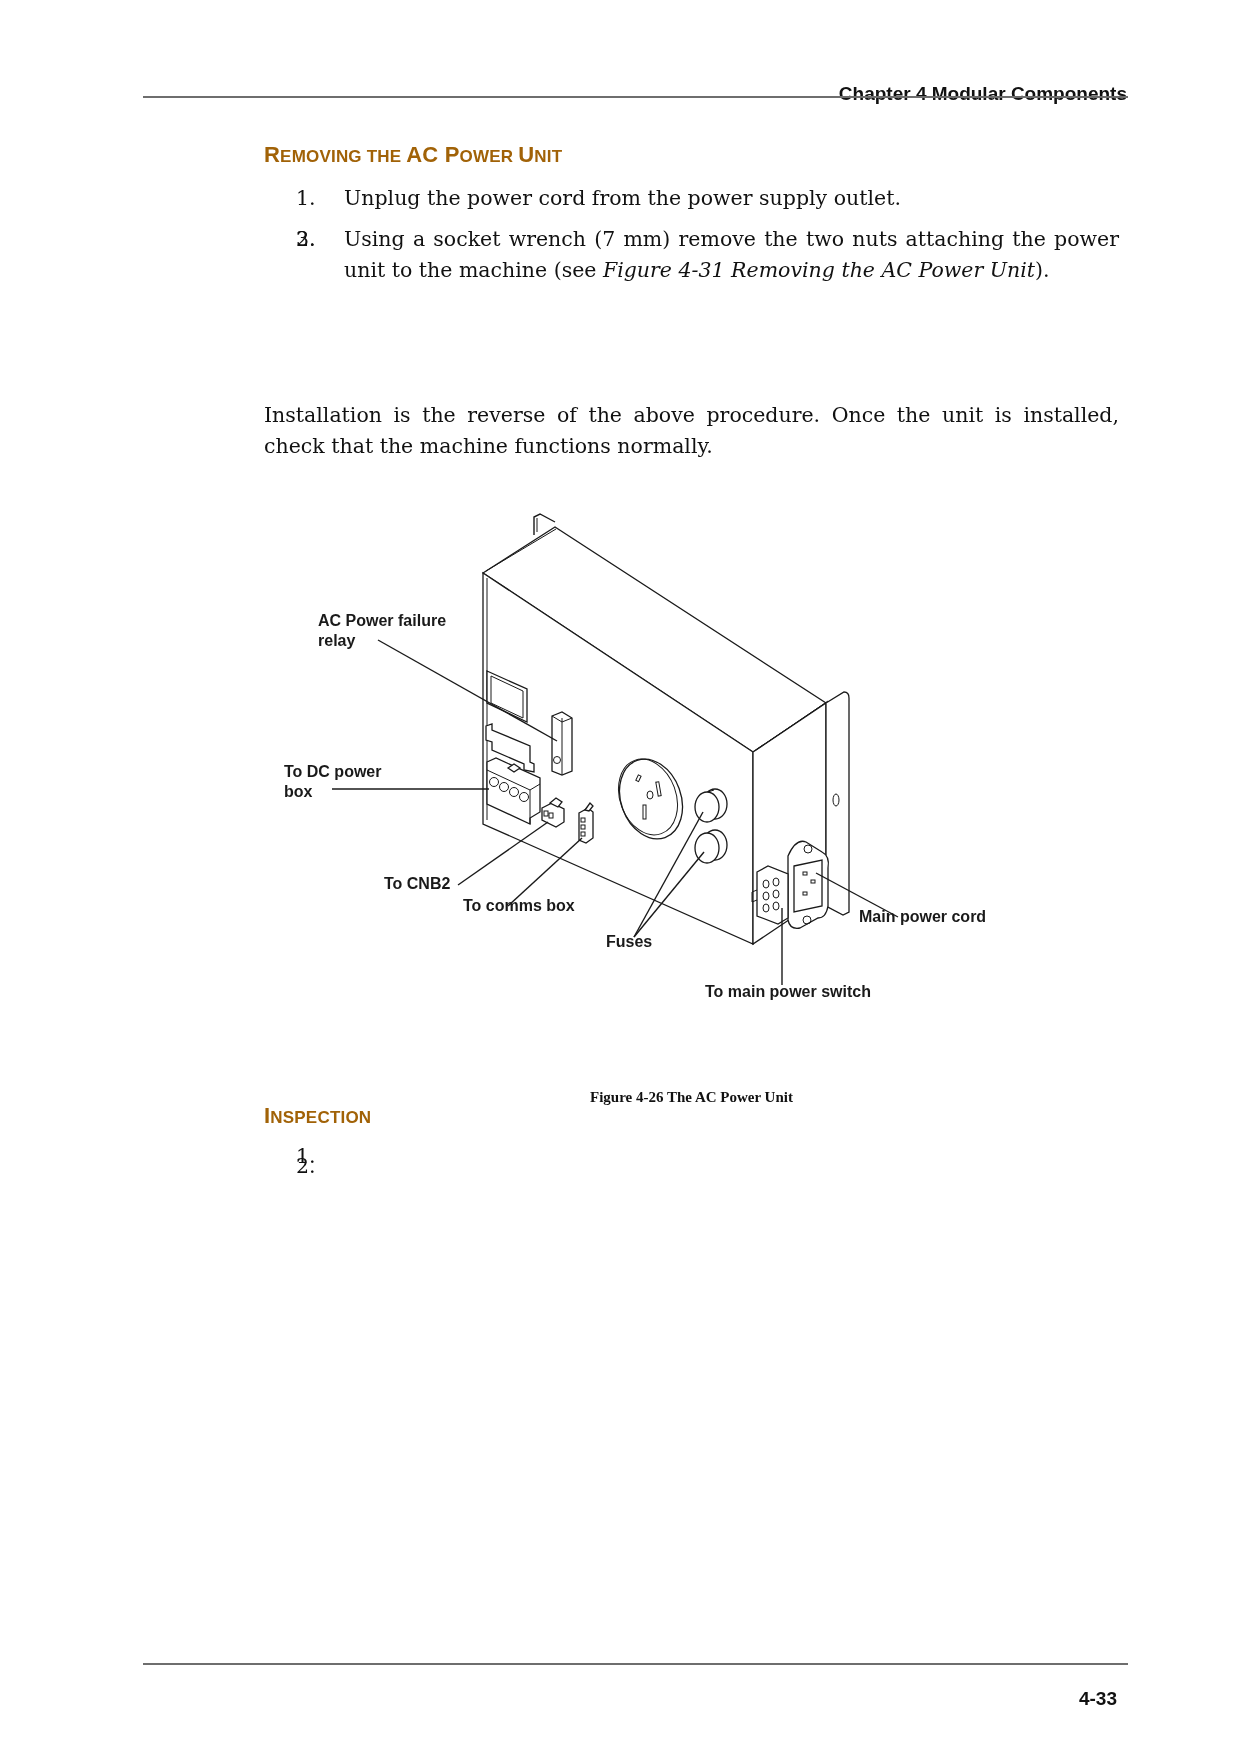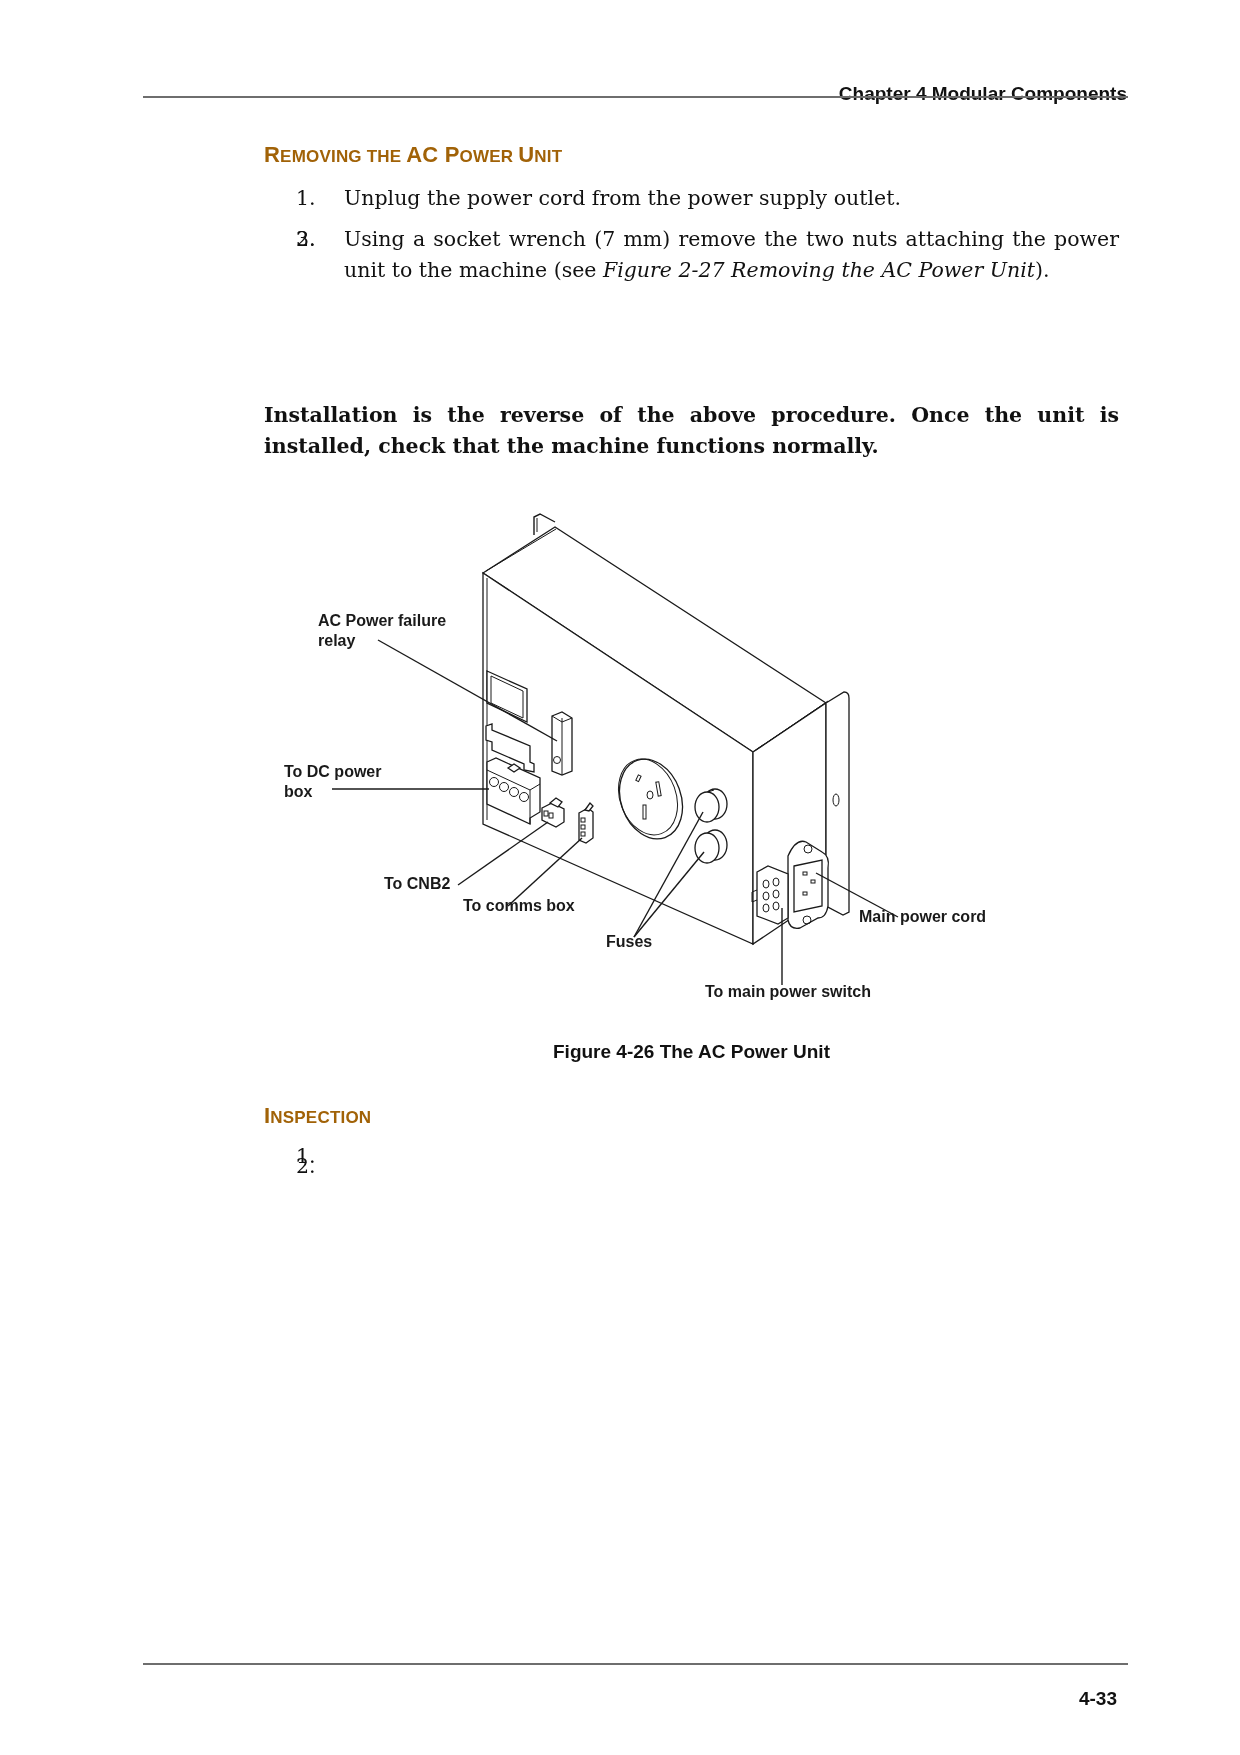--- a/index.html
+++ b/index.html
@@ -22,21 +22,21 @@
     .section-heading .sc { font-size: 17px; }
     .body-text {
       font-family: "DejaVu Serif", serif; font-size: 20.5px; line-height: 31px; color: #111;
     }
     .list { left: 264px; width: 855px; }
     .list-item { position: relative; padding-left: 80px; margin-bottom: 10px; text-align: justify; }
     .list-item .num { position: absolute; left: 32px; top: 0; }
     .para { left: 264px; width: 855px; text-align: justify; }
     .caption {
       left: 264px; width: 855px; text-align: center;
-      font-family: Liberation Sans, sans-serif; font-weight: bold; font-size: 19px; color: #111;
+      font-family: Liberation Serif, serif; font-weight: bold; font-size: 15px; color: #111; margin-top: 48px;
     }
     .page-number {
       right: 123px; top: 1688px;
       font-family: "Liberation Sans", sans-serif; font-weight: bold; font-size: 19px;
     }
     svg.figure { position: absolute; left: 0; top: 0; }
     .lbl { font-family: "Liberation Sans", sans-serif; font-weight: bold; font-size: 16px; fill: #1a1a1a; }
     .ln { stroke: #1a1a1a; stroke-width: 1.4; fill: none; }
     .thin { stroke: #1a1a1a; stroke-width: 1; fill: none; }
     .fillw { fill: #ffffff; stroke: #1a1a1a; stroke-width: 1.3; }
@@ -55,25 +55,25 @@
 <div class="abs list body-text" style="top:183px;">
   <div class="list-item">
     <span class="num">1.</span>
     <span>Unplug the power cord from the power supply outlet.</span>
   </div>
   <div class="list-item">
     <span class="num">2.</span>
   </div>
   <div class="list-item">
     <span class="num">3.</span>
-    <span><span>Using a socket wrench (7 mm) remove the two nuts attaching the power unit to the machine (see </span><em>Figure 2-27 Removing the AC Power Unit</em><span>).</span></span>
-  </div>
-</div>
-
-<div class="abs para body-text" style="top:400px;font-weight:bold;">Installation is the reverse of the above procedure.  Once the unit is installed, check that the machine functions normally.</div>
+    <span><span>Using a socket wrench (7 mm) remove the two nuts attaching the power unit to the machine (see </span><em>Figure 4-31 Removing the AC Power Unit</em><span>).</span></span>
+  </div>
+</div>
+
+<div class="abs para body-text" style="top:400px;">Installation is the reverse of the above procedure.  Once the unit is installed, check that the machine functions normally.</div>
 
 <svg class="figure" width="1240" height="1755" viewBox="0 0 1240 1755">
 
   <g>
     <path class="ln" d="M534,535 L534,517 L540,514 L555,522"></path>
     <path class="thin" d="M537,532 L537,518"></path>
   </g>
 
   <g>
     <path class="fillw" d="M483,573 L555,527 L826,703 L753,752 Z"></path>

